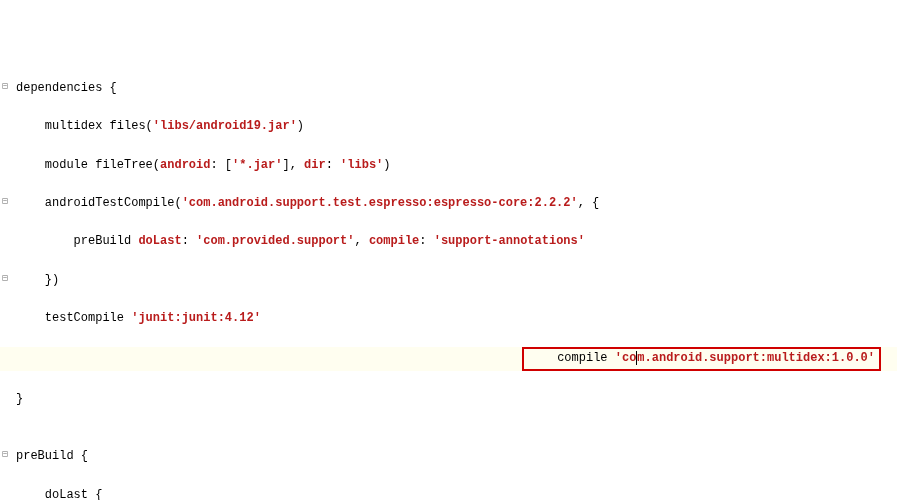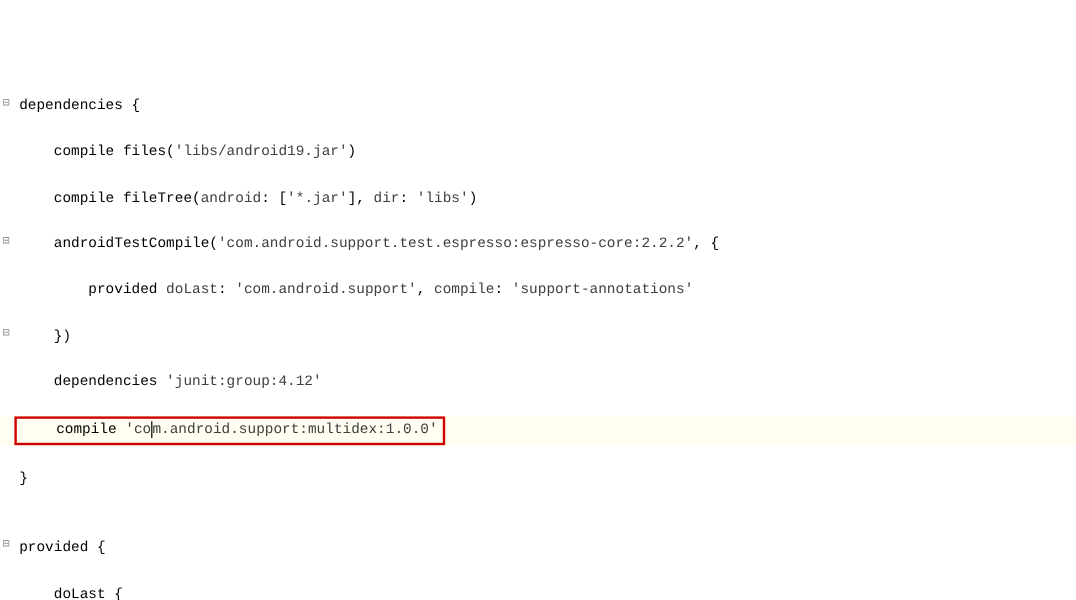--- a/index.html
+++ b/index.html
@@ -12,46 +12,46 @@
   padding: 2px 0;
   line-height: 1.6;
 }
 .line { padding: 0 16px; position: relative; }
 .gutter-mark {
   position: absolute;
   left: 2px;
   color: #999;
   font-size: 10px;
 }
-.str { color: #404040; font-weight: normal; }
-.hl-line { background: #fffef0; }
+.str { color: #b91c1c; font-weight: bold; }
+.hl-line { background: #fffef0; text-align: right; }
 .red-box {
   border: 2px solid #d00000;
   display: inline-block;
   padding: 0 4px;
   margin-left: -4px;
 }
 .caret { border-left: 1px solid #000; }
 </style>
 </head>
 <body>
 
 
 
 <div class="line"><span class="gutter-mark">⊟</span><span>dependencies {</span></div>
-<div class="line"><span>    compile files(</span><span class="str">'libs/android19.jar'</span><span>)</span></div>
-<div class="line"><span>    compile fileTree(</span><span class="str">android</span><span>: [</span><span class="str">'*.jar'</span><span>], </span><span class="str">dir</span><span>: </span><span class="str">'libs'</span><span>)</span></div>
+<div class="line"><span>    multidex files(</span><span class="str">'libs/android19.jar'</span><span>)</span></div>
+<div class="line"><span>    module fileTree(</span><span class="str">android</span><span>: [</span><span class="str">'*.jar'</span><span>], </span><span class="str">dir</span><span>: </span><span class="str">'libs'</span><span>)</span></div>
 <div class="line"><span class="gutter-mark">⊟</span><span>    androidTestCompile(</span><span class="str">'com.android.support.test.espresso:espresso-core:2.2.2'</span><span>, {</span></div>
-<div class="line"><span>        provided </span><span class="str">doLast</span><span>: </span><span class="str">'com.android.support'</span><span>, </span><span class="str">compile</span><span>: </span><span class="str">'support-annotations'</span></div>
+<div class="line"><span>        preBuild </span><span class="str">doLast</span><span>: </span><span class="str">'com.provided.support'</span><span>, </span><span class="str">compile</span><span>: </span><span class="str">'support-annotations'</span></div>
 <div class="line"><span class="gutter-mark">⊟</span><span>    })</span></div>
-<div class="line"><span>    dependencies </span><span class="str">'junit:group:4.12'</span></div>
+<div class="line"><span>    testCompile </span><span class="str">'junit:junit:4.12'</span></div>
 <div class="line hl-line"><span class="red-box"><span>    compile </span><span class="str">'co</span><span class="caret"></span><span class="str">m.android.support:multidex:1.0.0'</span></span></div>
 <div class="line"><span>}</span></div>
 <div class="line"><span></span></div>
-<div class="line"><span class="gutter-mark">⊟</span><span>provided {</span></div>
+<div class="line"><span class="gutter-mark">⊟</span><span>preBuild {</span></div>
 <div class="line"><span>    doLast {</span></div>
 
 
 
 
 
 
 
 
 

